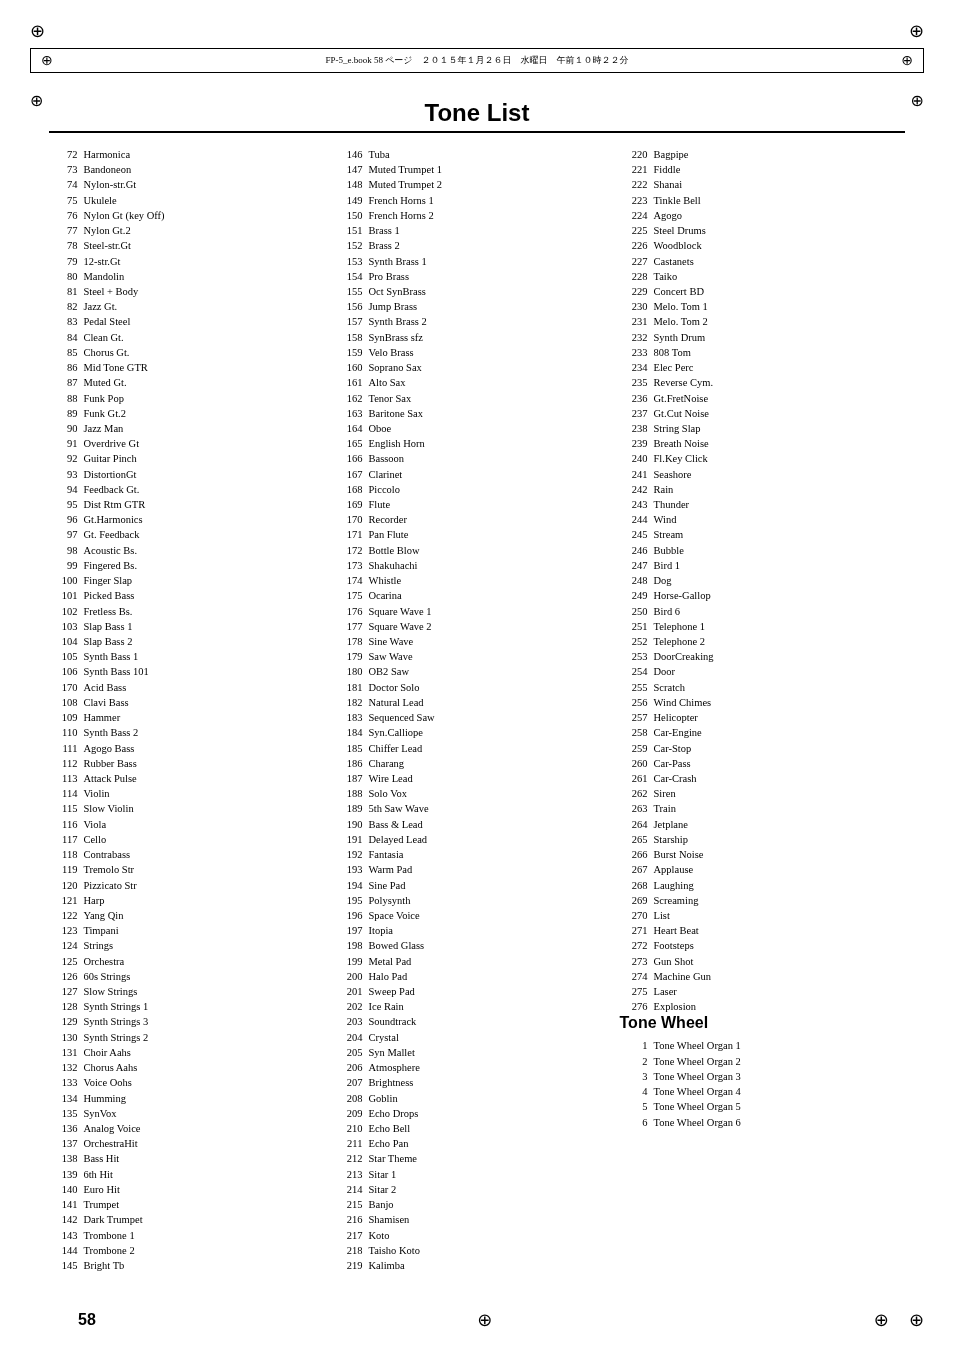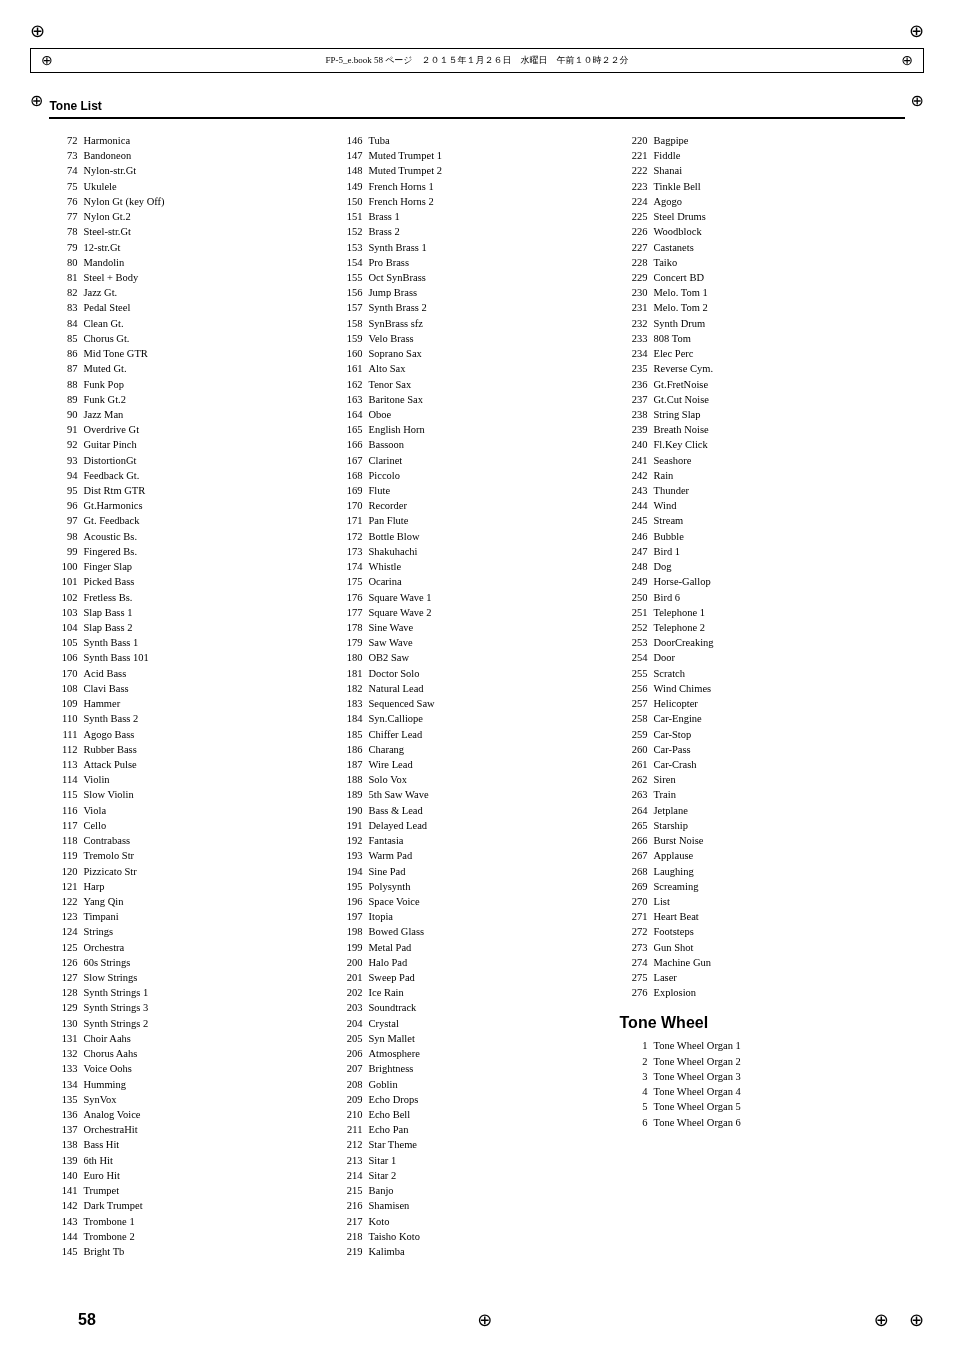--- a/index.html
+++ b/index.html
@@ -24,23 +24,24 @@
       border: 1.5px solid #000;
       padding: 3px 10px;
       margin: 6px 0;
       font-size: 9px;
     }
     
     .page-title-area {
       margin: 18px 0 8px 0;
     }
     .page-title {
-      font-size: 12px;
+      font-size: 24px;
       font-weight: bold;
       font-family: Arial, sans-serif;
+      text-align: center;
     }
     .title-underline {
       border-bottom: 2px solid #000;
       margin-bottom: 14px;
       margin-top: 4px;
     }
     
     .content-area {
       display: flex;
       gap: 0;
@@ -62,21 +63,20 @@
       flex-shrink: 0;
     }
     .tone-name {
       flex: 1;
     }
     
     .section-header {
       font-size: 16px;
       font-weight: bold;
       font-family: Arial, sans-serif;
-      margin-top: 14px;
       margin-bottom: 6px;
     }
     
     .footer {
       position: absolute;
       bottom: 20px;
       left: 30px;
       right: 30px;
       display: flex;
       align-items: center;

